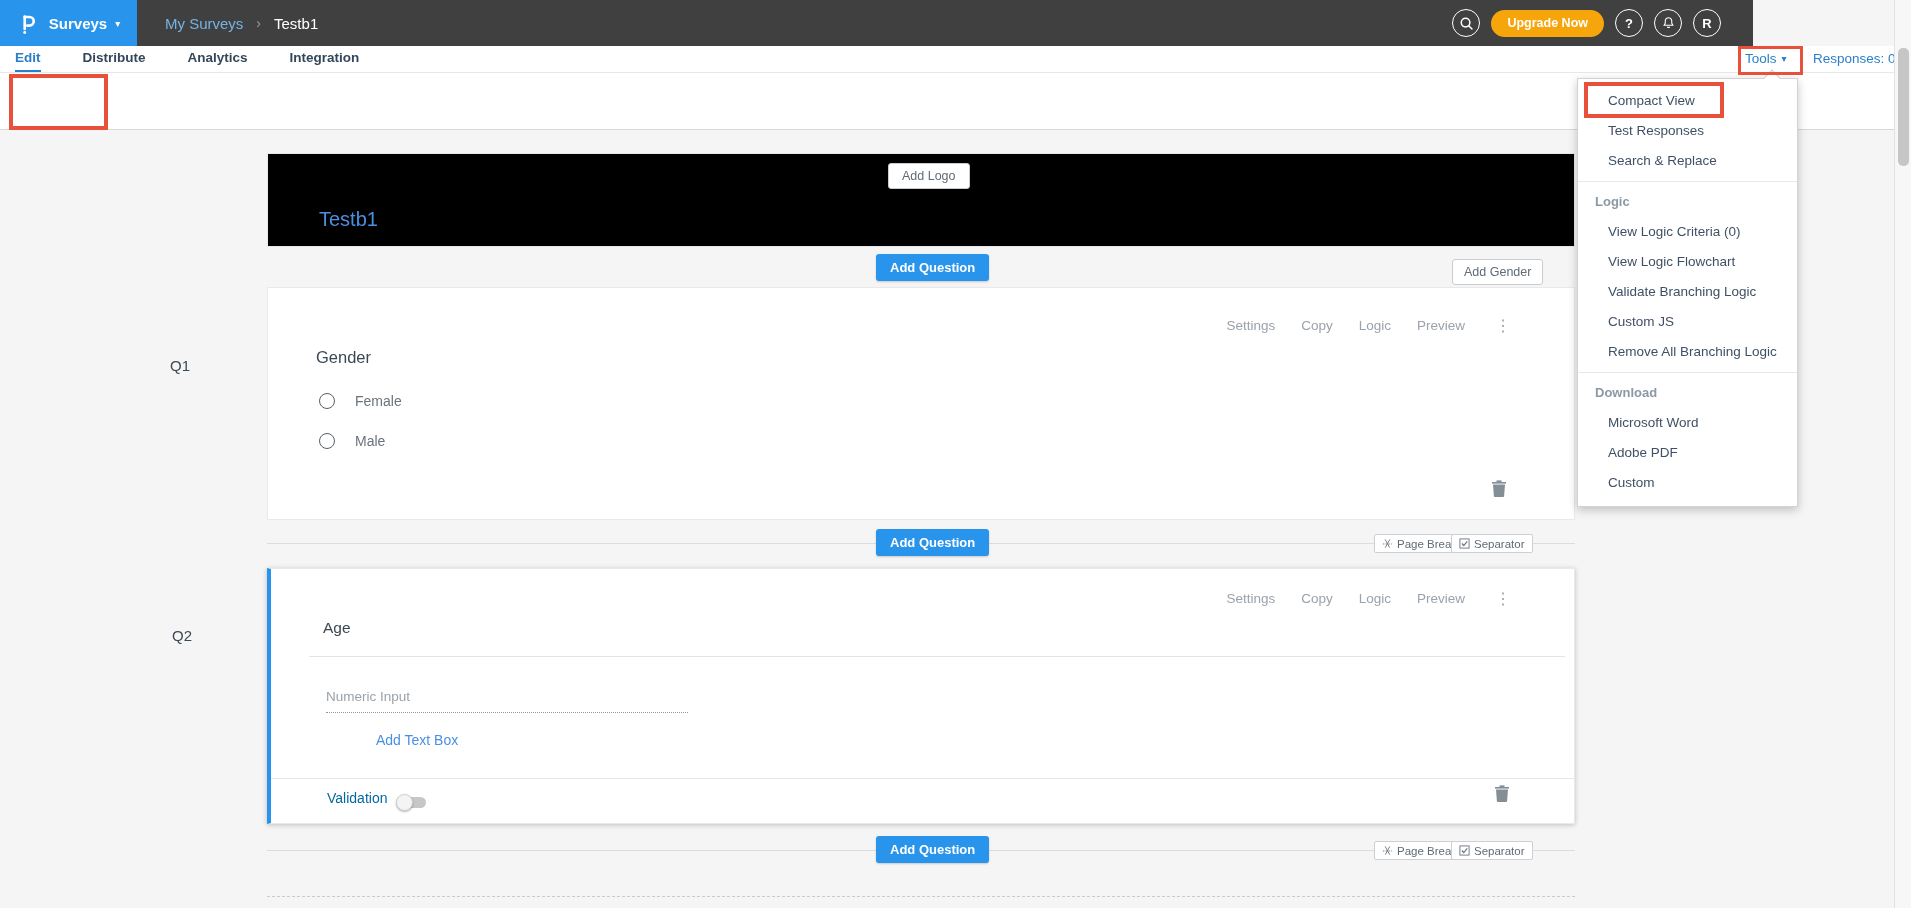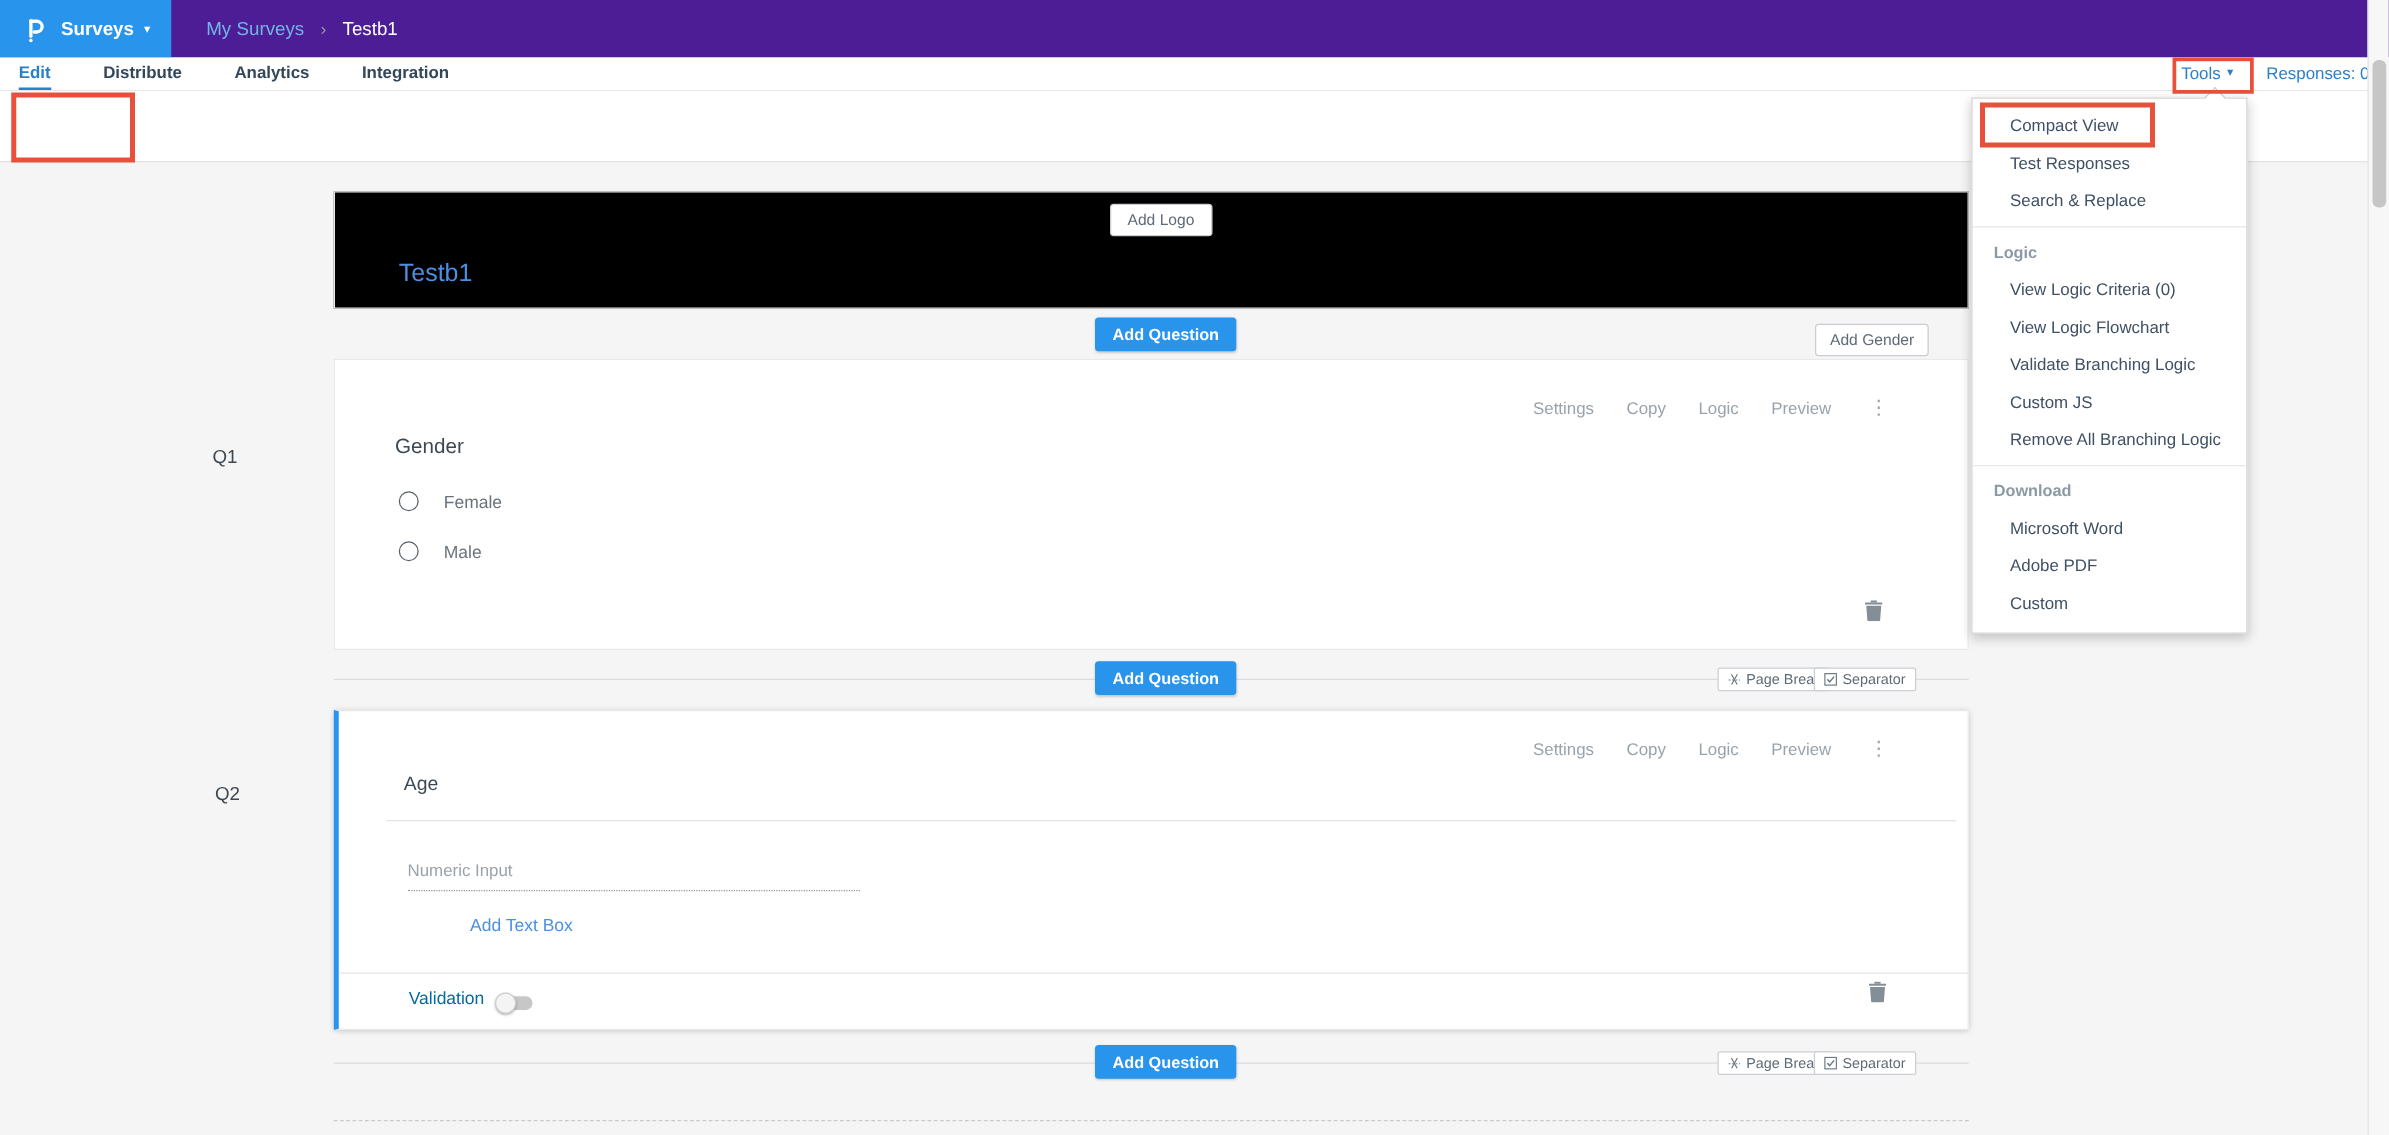--- a/index.html
+++ b/index.html
@@ -1,21 +1,21 @@
 <!DOCTYPE html>
 <html><head>
 <meta charset="utf-8">
 <style>
   * { margin:0; padding:0; box-sizing:border-box; }
   html,body { width:1911px; height:908px; }
   body { position:relative; font-family:"Liberation Sans", sans-serif; background:#f5f5f6; overflow:hidden; color:#3c4852; }
   svg { display:block; }
 
   
-  .topbar { position:absolute; left:0; top:0; width:1911px; height:46px; background:#4c1d95; }
+  .topbar { position:absolute; left:0; top:0; width:1753px; height:46px; background:#404040; }
   .brand { position:absolute; left:0; top:0; width:137px; height:46px; background:#2994ec; display:flex; align-items:center; justify-content:center; gap:8px; cursor:pointer; }
   .brand-label { color:#fff; font-size:15px; font-weight:600; }
   .brand-caret, .tools-caret { font-size:10px; }
   .brand-caret { color:#fff; }
   .crumbs { position:absolute; left:165px; top:0; height:46px; display:flex; align-items:center; gap:13px; font-size:15px; }
   .crumb-parent { color:#74b3e4; cursor:pointer; }
   .crumb-sep { color:#9b9b9b; font-size:14px; }
   .crumb-current { color:#ffffff; }
   .top-right { position:absolute; right:32px; top:9px; display:flex; align-items:center; gap:11px; }
   .circ { width:28px; height:28px; border:1.5px solid #fff; border-radius:50%; display:flex; align-items:center; justify-content:center; color:#fff; font-weight:bold; font-size:13px; cursor:pointer; background:transparent; }
@@ -103,20 +103,45 @@
       </svg>
     </span>
     <span class="brand-label">Surveys</span>
     <span class="brand-caret">▾</span>
   </div>
   <div class="crumbs">
     <span class="crumb-parent">My Surveys</span>
     <span class="crumb-sep">›</span>
     <span class="crumb-current">Testb1</span>
   </div>
+  <div class="top-right">
+    <div class="circ">
+      <span>
+        <svg width="15" height="15" viewBox="0 0 16 16">
+            <circle cx="7" cy="7" r="4.6" fill="none" stroke="#fff" stroke-width="1.6"></circle>
+            <path d="M10.4 10.4l3.4 3.4" stroke="#fff" stroke-width="1.6" stroke-linecap="round"></path>
+          </svg>
+      </span>
+    </div>
+    <button class="upgrade-btn">Upgrade Now</button>
+    <div class="circ">
+        <span>?</span>
+      </div>
+    <div class="circ">
+      <span>
+        <svg width="15" height="16" viewBox="0 0 24 24">
+            <path d="M12 3.5a5.2 5.2 0 0 0-5.2 5.2v3.8L5 15.5h14l-1.8-3V8.7A5.2 5.2 0 0 0 12 3.5z" fill="none" stroke="#fff" stroke-width="1.7"></path>
+            <path d="M10.2 18a1.9 1.9 0 0 0 3.6 0" fill="none" stroke="#fff" stroke-width="1.7"></path>
+          </svg>
+      </span>
+    </div>
+    <div class="circ">
+        <span>R</span>
+      </div>
+  </div>
 </div>
 
 <div class="navrow">
   <div class="nav-tabs">
     <span class="nav-tab active">Edit</span>
     <span class="nav-tab">Distribute</span>
     <span class="nav-tab">Analytics</span>
     <span class="nav-tab">Integration</span>
   </div>
   <div class="tools-trigger">

